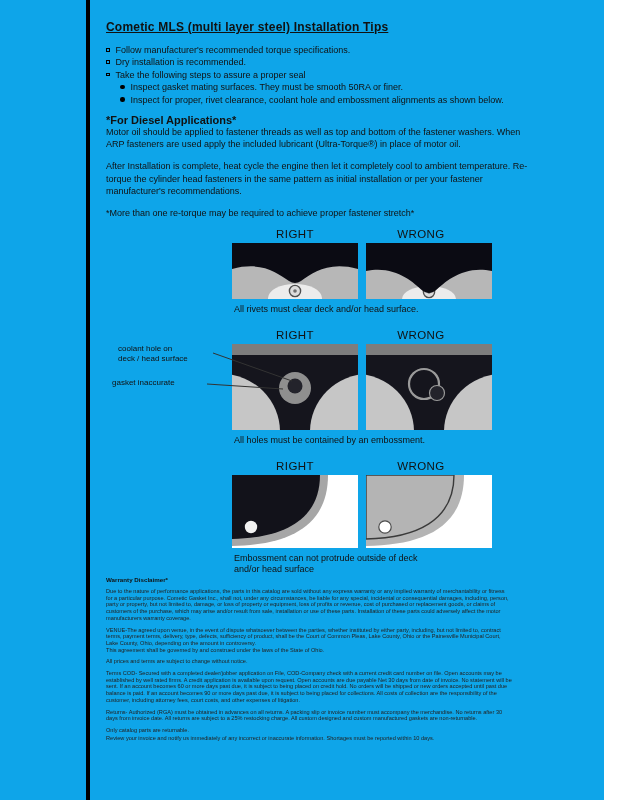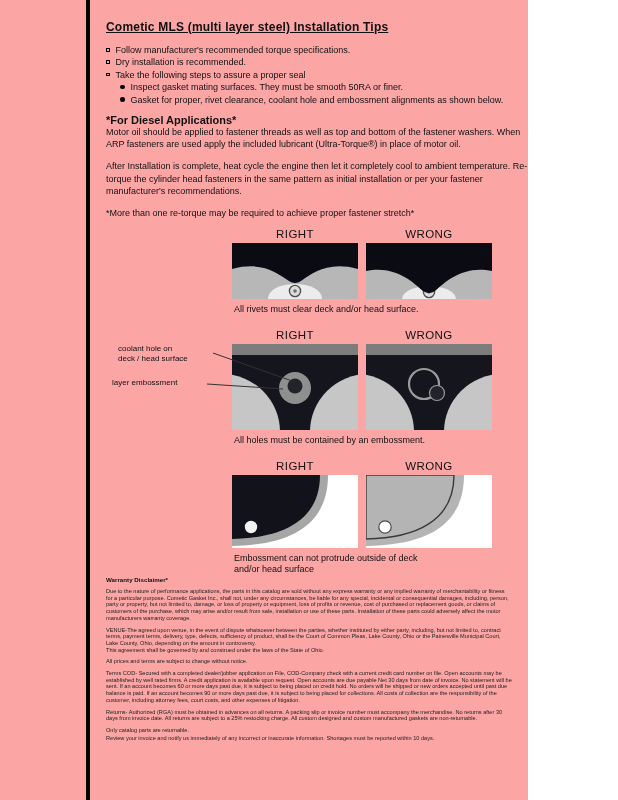--- a/index.html
+++ b/index.html
@@ -1,37 +1,37 @@
 <!DOCTYPE html>
 <html><head>
 <meta charset="utf-8">
 <style>
   * { margin:0; padding:0; box-sizing:border-box; }
   html,body { background:#fff; }
   body { font-family:"Liberation Sans", sans-serif; color:#111; }
-  #page { position:relative; width:528px; height:800px; background:#fca5a5; overflow:hidden; }
+  #page { position:relative; width:604px; height:800px; background:#0ea5e9; overflow:hidden; }
 
   .left-rule { position:absolute; left:86px; top:0; width:4px; height:800px; background:#000; }
 
   .title { position:absolute; left:106px; top:20px; font-size:12px; font-weight:bold;
            text-decoration:underline; letter-spacing:.2px; }
 
   .bullets { position:absolute; left:106px; top:44px; width:430px; font-size:9px; line-height:12.4px; }
   .b-row { display:flex; align-items:flex-start; }
   .sq { display:inline-block; width:3.5px; height:3.5px; border:1px solid #000; margin:4px 6px 0 0; flex:0 0 auto; }
   .sub { margin-left:14px; }
   .dot { display:inline-block; width:4.5px; height:4.5px; border-radius:50%; background:#000; margin:3.5px 6px 0 0; flex:0 0 auto; }
 
   .diesel { position:absolute; left:106px; top:114px; width:424px; }
   .diesel-h { font-size:11px; font-weight:bold; margin-bottom:0; }
   .diesel p { font-size:9px; line-height:12.2px; margin-bottom:10px; }
   .diesel .note { margin-bottom:8px; }
 
   .diagrams { position:absolute; left:232px; top:228px; width:260px; }
-  .diag-labels { display:flex; gap:8px; margin-bottom:3px; }
+  .diag-labels { display:flex; margin-bottom:3px; }
   .diag-labels span { width:126px; text-align:center; font-size:11.5px; letter-spacing:.4px; }
   .diag-panels { display:flex; gap:8px; }
   .diag-panels svg { display:block; }
   .diag-caption { font-size:9px; margin:5px 0 14px 2px; line-height:11px; white-space:pre-line; }
 
   .anno { position:absolute; font-size:8px; line-height:9.5px; text-align:left; white-space:pre-line; }
   .anno-coolant { left:118px; top:344px; width:94px; }
   .anno-emboss { left:112px; top:378px; width:94px; }
   .anno-lines { position:absolute; left:205px; top:345px; }
 
@@ -63,21 +63,21 @@
     <div class="b-row">
       <span class="sq"></span>
       <span>Take the following steps to assure a proper seal</span>
     </div>
     <div class="b-row sub">
       <span class="dot"></span>
       <span>Inspect gasket mating surfaces.  They must be smooth 50RA or finer.</span>
     </div>
     <div class="b-row sub">
       <span class="dot"></span>
-      <span>Gasket for proper, rivet clearance, coolant hole and embossment alignments as shown below.</span>
+      <span>Inspect for proper, rivet clearance, coolant hole and embossment alignments as shown below.</span>
     </div>
   </div>
 
   <div class="diesel">
     <div class="diesel-h">*For Diesel Applications*</div>
     <p>Motor oil should be applied to fastener threads as well as top and bottom of the fastener washers. When ARP fasteners are used apply the included lubricant (Ultra-Torque®) in place of motor oil.</p>
     <p>After Installation is complete, heat cycle the engine then let it completely cool to ambient temperature. Re-torque the cylinder head fasteners in the same pattern as initial installation or per your fastener manufacturer's recommendations.</p>
     <p class="note">*More than one re-torque may be required to achieve proper fastener stretch*</p>
   </div>
 
@@ -153,21 +153,21 @@
         </svg>
       </div>
       <div class="diag-caption">Embossment can not protrude outside of deck
 and/or head surface</div>
     </div>
 
   </div>
 
   <div class="anno anno-coolant">coolant hole on
 deck / head surface</div>
-  <div class="anno anno-emboss">layer embossment</div>
+  <div class="anno anno-emboss">gasket inaccurate</div>
   <svg class="anno-lines" width="96" height="52" viewBox="0 0 96 52">
     <line x1="8" y1="8" x2="87" y2="36" stroke="#333" stroke-width="1"></line>
     <line x1="2" y1="39" x2="78" y2="44" stroke="#333" stroke-width="1"></line>
   </svg>
 
   <div class="legal">
     <div class="legal-h">Warranty Disclaimer*</div>
     <p style="white-space:pre-line">Due to the nature of performance applications, the parts in this catalog are sold without any express warranty or any implied warranty of merchantability or fitness for a particular purpose.  Cometic Gasket Inc., shall not, under any circumstances, be liable for any special, incidental or consequential damages, including, person, party or property, but not limited to, damage, or loss of property or equipment, loss of profits or revenue, cost of purchased or replacement goods, or claims of customers of the purchase, which may arise and/or result from sale, installation or use of these parts.  Installation of these parts could adversely affect the motor manufacturers warranty coverage.</p>
     <p style="white-space:pre-line">VENUE-The agreed upon venue, in the event of dispute whatsoever between the parties, whether instituted by either party, including, but not limited to, contract terms, payment terms, delivery, type, defects, sufficiency of product, shall be the Court of Common Pleas, Lake County, Ohio or the Painesville Municipal Court, Lake County, Ohio, depending on the amount in controversy.
 This agreement shall be governed by and construed under the laws of the State of Ohio.</p>

